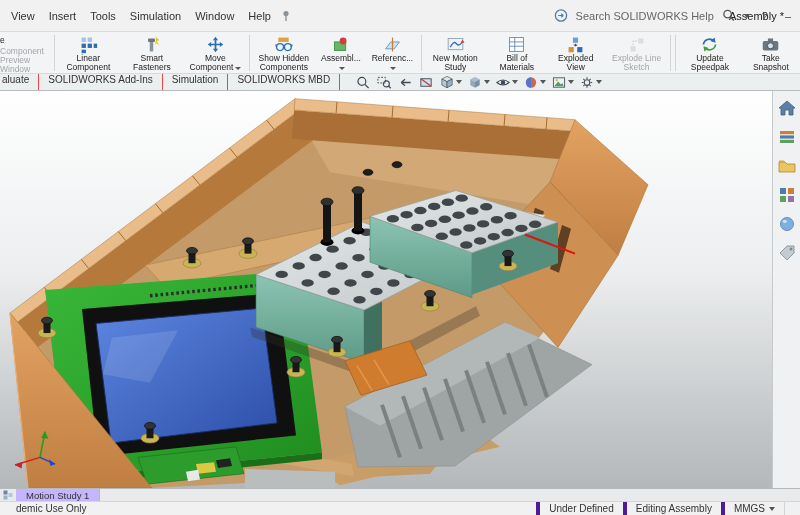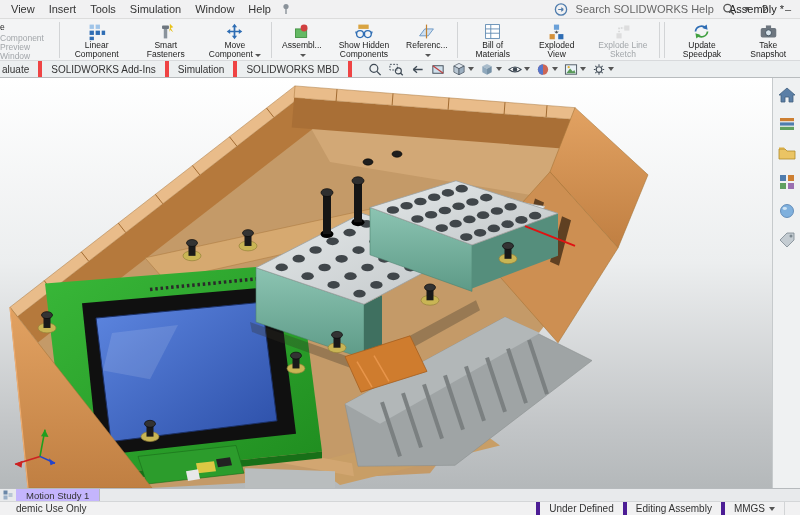--- a/index.html
+++ b/index.html
@@ -1,20 +1,20 @@
 <!DOCTYPE html>
 <html><head>
 <meta charset="utf-8">
 <style>
 *{margin:0;padding:0;box-sizing:border-box}
 html,body{width:800px;height:515px;overflow:hidden;font-family:"Liberation Sans",sans-serif;font-size:11px;background:#f0f0f0;color:#222}
 .app{width:800px;height:515px;display:flex;flex-direction:column}
 
 
-.titlebar{height:19px;background:#f1f1f2;border-bottom:1px solid #dcdcdc;display:flex;align-items:center;position:relative;padding:0 4px;flex:0 0 auto}
+.titlebar{height:32px;background:#f1f1f2;border-bottom:1px solid #dcdcdc;display:flex;align-items:center;position:relative;padding:0 4px;flex:0 0 auto}
 .menus{display:flex;align-items:center;z-index:2}
 .menu-item{padding:1px 7px;color:#333;cursor:default}
 .pinwrap{width:14px;height:14px;margin-left:2px}
 .title{position:absolute;left:0;right:16px;text-align:right;color:#222;z-index:1}
 .tr{display:flex;align-items:center;gap:7px;margin-left:auto;z-index:2;color:#555}
 .tr .txt{color:#666}
 .tr .winbtn{padding:0 5px;color:#444}
 .caret-down{width:0;height:0;border-left:3px solid transparent;border-right:3px solid transparent;border-top:4px solid #555;display:inline-block}
 
 
@@ -27,21 +27,21 @@
 .rbtn .ricon svg{width:100%;height:100%;display:block}
 .rlabel{font-size:8.5px;line-height:1.06;color:#222;max-width:62px}
 .rlabel .dcaret{width:0;height:0;border-left:3px solid transparent;border-right:3px solid transparent;border-top:3.5px solid #555;display:inline-block;margin-left:2px}
 .rbtn.disabled .rlabel{color:#a2a6aa}
 .rbtn.disabled .ricon{filter:grayscale(1);opacity:.55}
 .rbtn.active{background:#d9e7f5;border-color:#7fb0dd}
 .rsep{width:1px;background:#d2d4d6;margin:2px 2px}
 
 
 .tabrow{height:17px;background:#eceff0;border-bottom:1px solid #b8bcbe;display:flex;align-items:stretch;font-size:10px;flex:0 0 auto}
-.tab{display:flex;align-items:center;padding:0 9px;border-right:4px solid #ef4444;color:#333}
+.tab{display:flex;padding:0 9px;border-right:1px solid #ef4444;color:#333}
 .tab.clipped{padding-left:2px}
 .headsup{display:flex;align-items:center;gap:3px;margin-left:14px}
 .hbtn{display:flex;align-items:center;gap:1px;padding:0 1px}
 .hicon{width:16px;height:15px}
 .hicon svg{width:100%;height:100%;display:block}
 
 
 .main{flex:1;display:flex;min-height:0}
 .viewport{flex:1;min-width:0;position:relative}
 svg.scene{display:block;width:100%;height:100%}
@@ -136,48 +136,58 @@
             <path d="M11 2 L14 6 H12 V10 H16 V8 L20 11 L16 14 V12 H12 V16 H14 L11 20 L8 16 H10 V12 H6 V14 L2 11 L6 8 V10 H10 V6 H8 Z" fill="#2e6db4"></path>
           </svg>
         </span>
       <span class="rlabel"><span>Move Component</span><span class="dcaret"></span></span>
     </div>
     <div class="rsep"></div>
 
     <div class="rbtn">
       <span class="ricon">
           <svg viewBox="0 0 22 22">
-            <rect x="4" y="8" width="13" height="10" fill="#64b964" stroke="#3f8f3f"></rect>
-            <circle cx="14" cy="7" r="4" fill="#d04040"></circle>
-          </svg>
-        </span>
-      <span class="rlabel"><span>Assembl...</span><span class="dcaret"></span></span>
-    </div>
-    <div class="rbtn">
-      <span class="ricon">
-          <svg viewBox="0 0 22 22">
             <rect x="5" y="3" width="12" height="5" fill="#d9a441"></rect>
             <circle cx="7" cy="14" r="4" fill="none" stroke="#2e6db4" stroke-width="1.5"></circle>
             <circle cx="16" cy="14" r="4" fill="none" stroke="#2e6db4" stroke-width="1.5"></circle>
             <path d="M11 14 h2 M3 14 L2 11 M20 14 L21 11" stroke="#2e6db4" stroke-width="1.5" fill="none"></path>
           </svg>
         </span>
       <span class="rlabel"><span>Show Hidden Components</span></span>
     </div>
     <div class="rbtn">
       <span class="ricon">
           <svg viewBox="0 0 22 22">
+            <rect x="4" y="8" width="13" height="10" fill="#64b964" stroke="#3f8f3f"></rect>
+            <circle cx="14" cy="7" r="4" fill="#d04040"></circle>
+          </svg>
+        </span>
+      <span class="rlabel"><span>Assembl...</span><span class="dcaret"></span></span>
+    </div>
+    <div class="rbtn">
+      <span class="ricon">
+          <svg viewBox="0 0 22 22">
             <polygon points="3,16 9,8 19,8 13,16" fill="#cfe0f0" stroke="#6090c0"></polygon>
             <line x1="11" y1="3" x2="11" y2="19" stroke="#c08030" stroke-width="1.4"></line>
           </svg>
         </span>
       <span class="rlabel"><span>Referenc...</span><span class="dcaret"></span></span>
     </div>
     <div class="rsep"></div>
 
+    <div class="rbtn">
+      <span class="ricon">
+          <svg viewBox="0 0 22 22">
+            <rect x="2.5" y="4" width="17" height="13" fill="#eef2f5" stroke="#8aa0b0"></rect>
+            <path d="M5 14 Q9 6 12 10 T19 8" stroke="#2e6db4" stroke-width="1.5" fill="none"></path>
+            <polygon points="19,5.5 21.5,9 17,9" fill="#d04040"></polygon>
+          </svg>
+        </span>
+      <span class="rlabel"><span>New Motion Study</span></span>
+    </div>
     <div class="rbtn">
       <span class="ricon">
           <svg viewBox="0 0 22 22">
             <rect x="3" y="3" width="16" height="16" fill="#fff" stroke="#5a87b0"></rect>
             <path d="M3 8 H19 M3 13 H19 M9 3 V19" stroke="#5a87b0" stroke-width="1"></path>
           </svg>
         </span>
       <span class="rlabel"><span>Bill of Materials</span></span>
     </div>
     <div class="rbtn">

